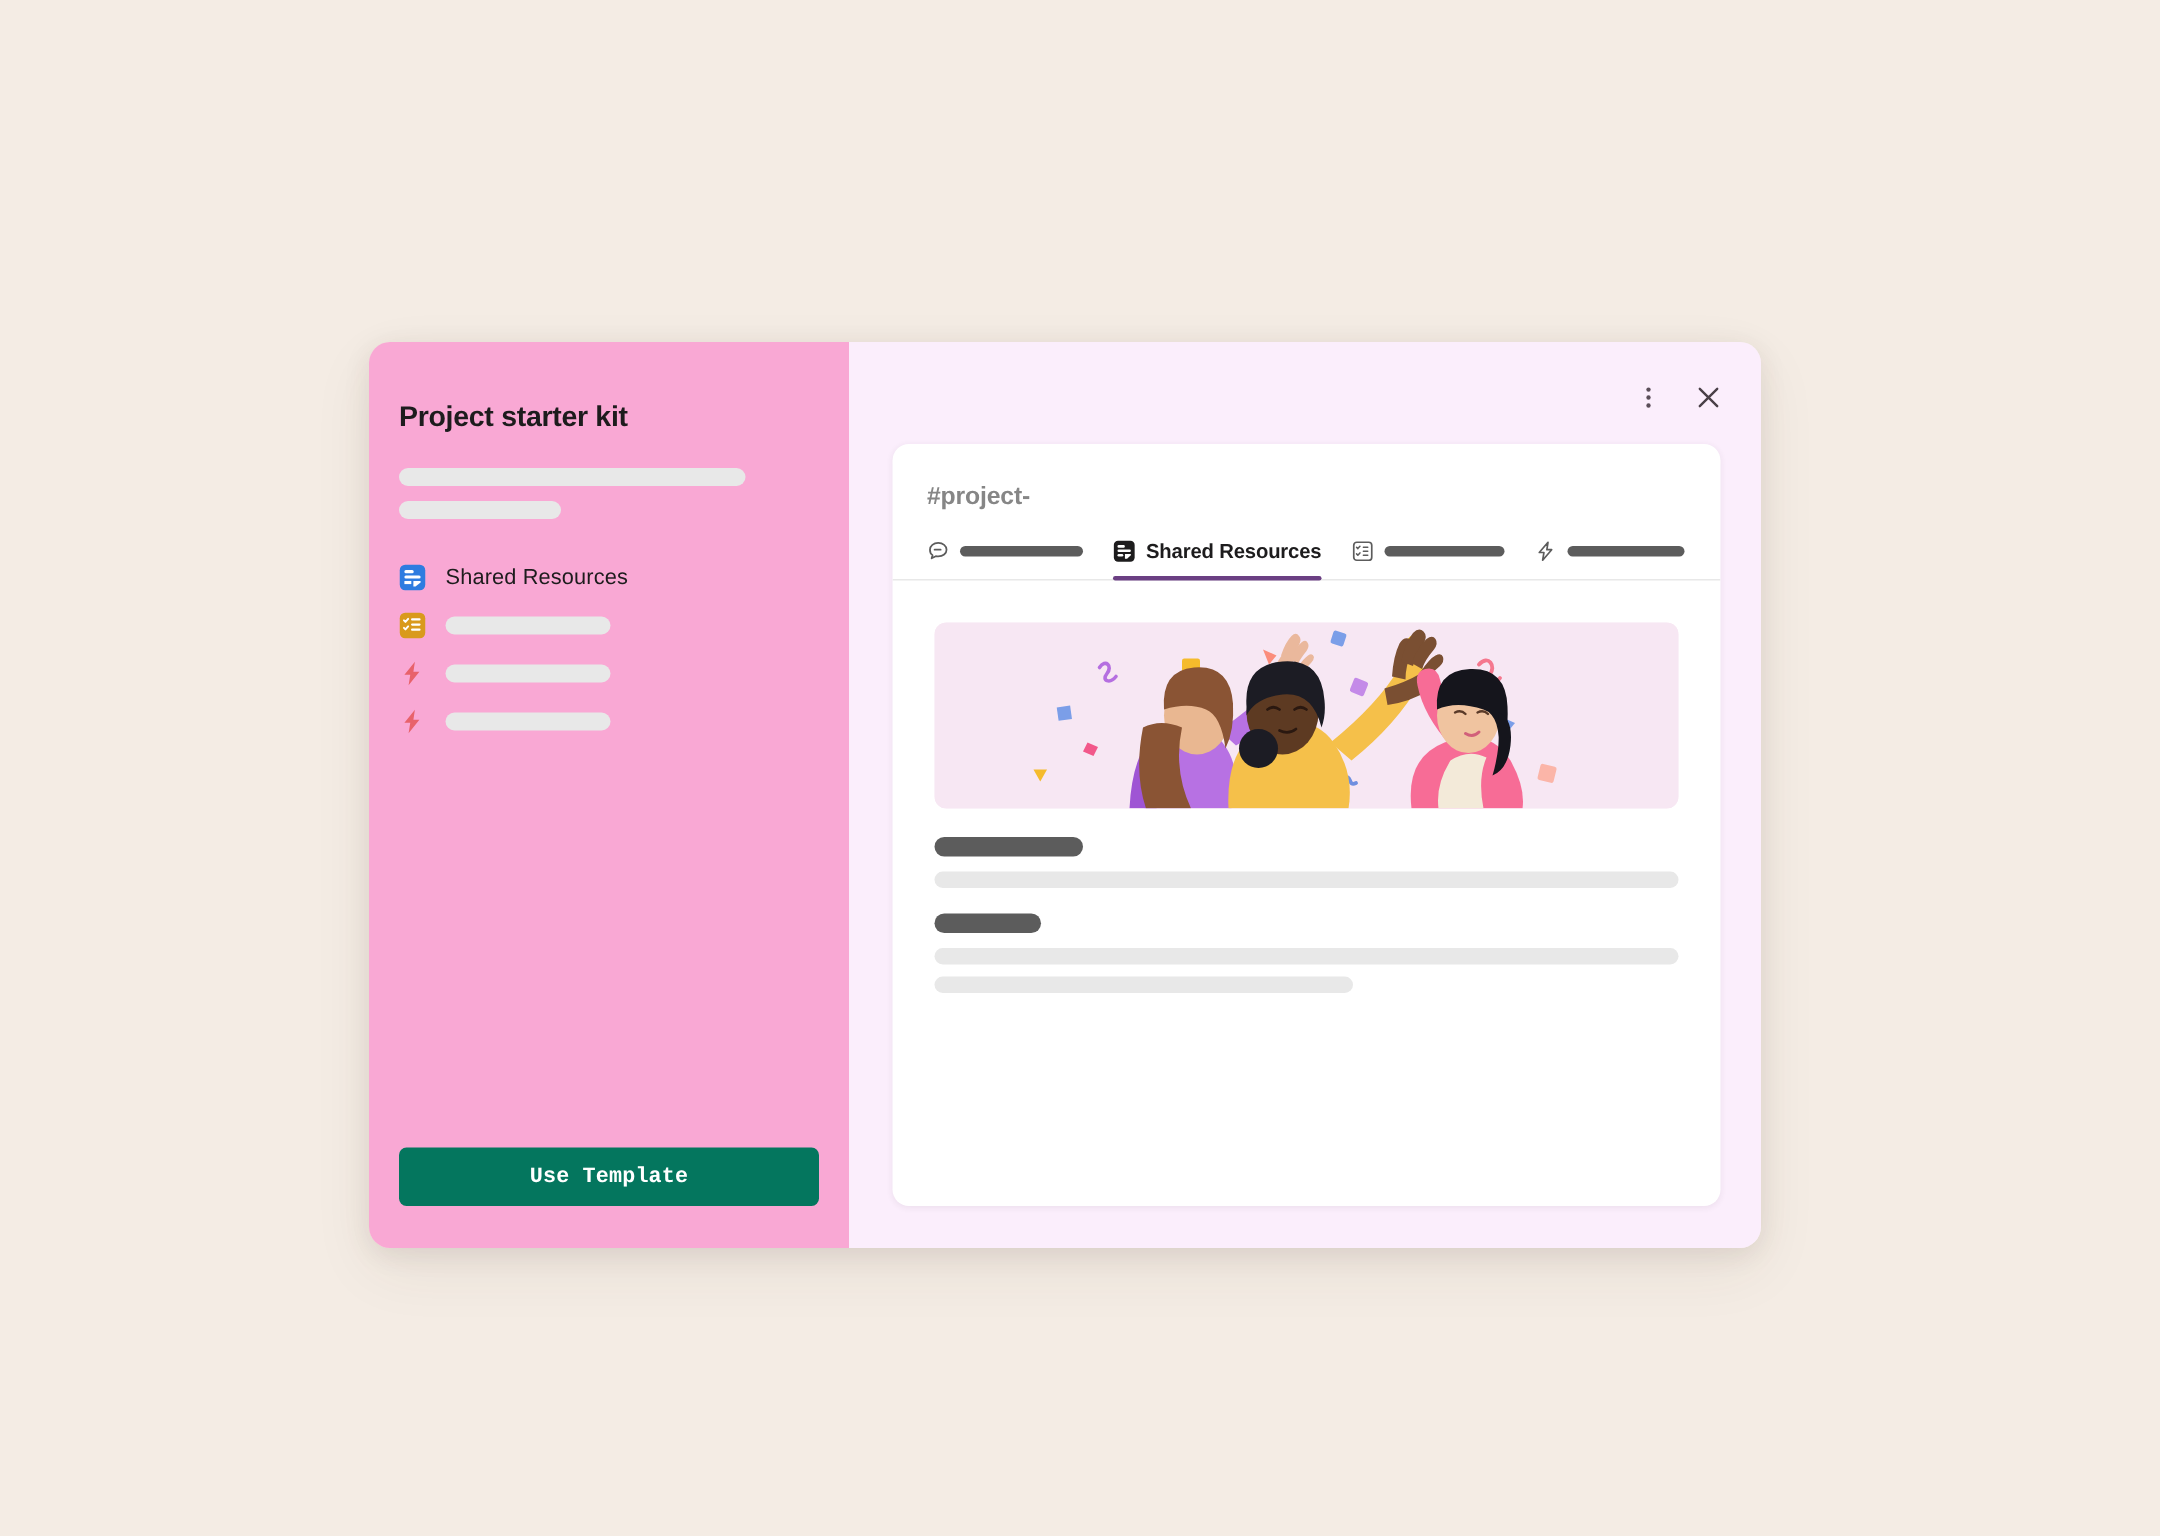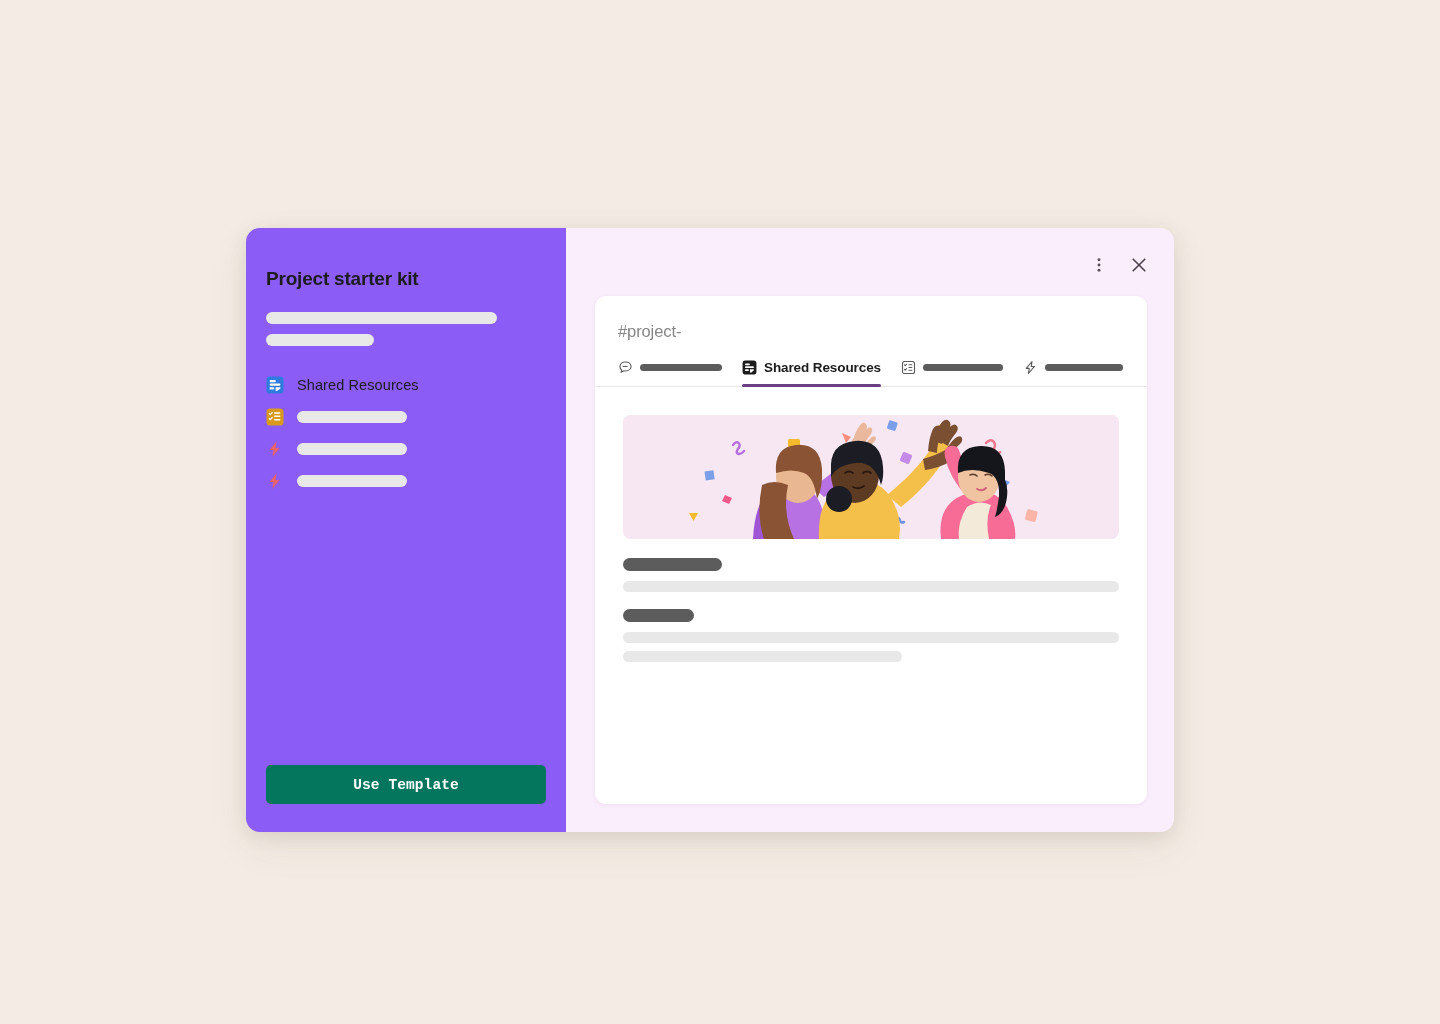--- a/index.html
+++ b/index.html
@@ -27,21 +27,21 @@
     border-radius: 14px;
     overflow: hidden;
     box-shadow: 0 4px 18px rgba(70, 50, 40, 0.10),
                 0 14px 42px rgba(70, 50, 40, 0.07);
   }
 
   
   .left-panel {
     width: 320px;
     flex: 0 0 320px;
-    background: #8b5cf6;
+    background: #f9a8d4;
     position: relative;
     padding: 32px 20px 0 20px;
   }
 
   .kit-title {
     font-size: 19px;
     font-weight: bold;
     color: #1d1c1d;
     letter-spacing: -0.2px;
     margin-top: 8px;
@@ -138,21 +138,21 @@
     width: 552px;
     height: 508px;
     background: #ffffff;
     border-radius: 11px;
     overflow: hidden;
     box-shadow: 0 1px 4px rgba(60,40,60,0.07);
   }
 
   .channel-name {
     font-size: 16.5px;
-    font-weight: normal;
+    font-weight: bold;
     color: #868686;
     margin: 26px 0 0 23px;
     letter-spacing: -0.1px;
   }
 
   
   .tabstrip {
     margin-top: 16px;
     padding: 0 0 0 23px;
     display: flex;

